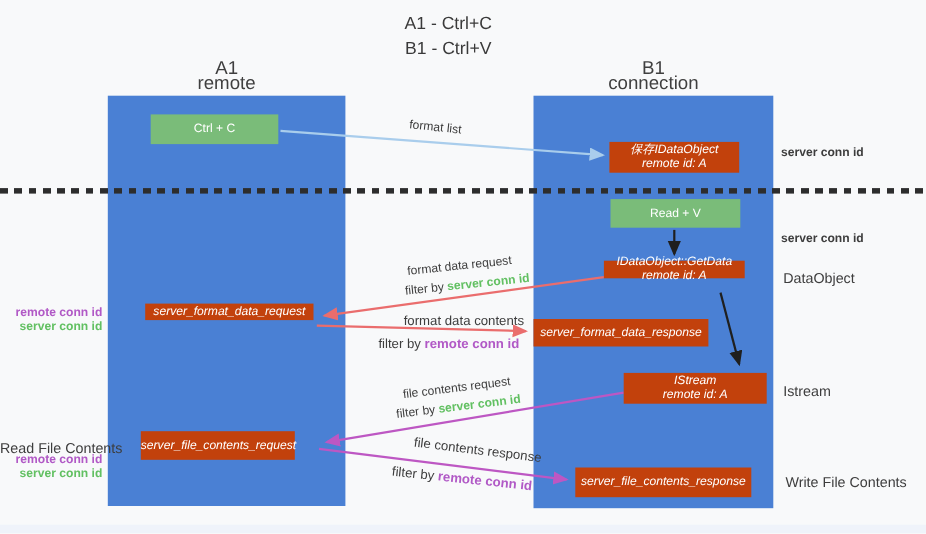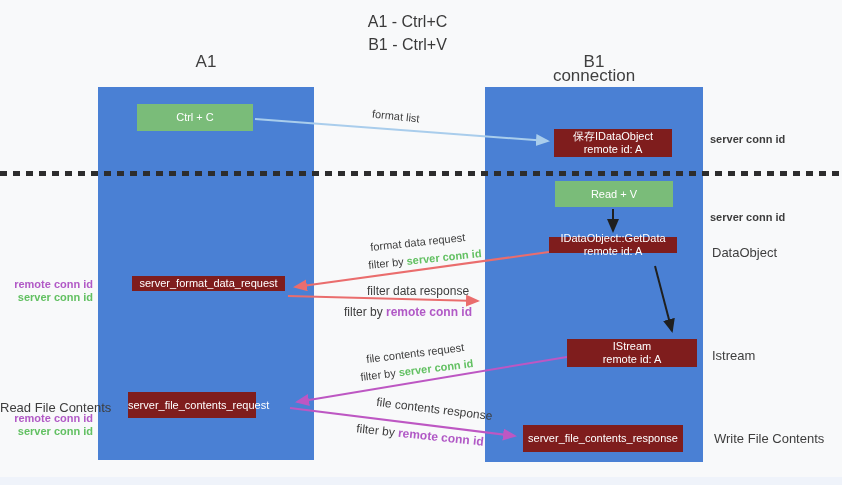--- a/index.html
+++ b/index.html
@@ -16,30 +16,30 @@
   .lane{position:absolute;background:#4a80d4;}
   #lane-a1{left:98px;top:87px;width:216px;height:373px;}
   #lane-b1{left:485px;top:87px;width:218px;height:375px;}
 
   .dotted-line{position:absolute;left:0;top:171px;width:842px;height:5px;
     background:repeating-linear-gradient(90deg,#2d2d2d 0 7px,rgba(0,0,0,0) 7px 13px);}
 
   .node{position:absolute;color:#fff;text-align:center;font-size:11px;
         display:flex;flex-direction:column;justify-content:center;line-height:13px;}
   .node.green{background:#7abc79;}
-  .node.orange{background:#7f1d1d;}
+  .node.orange{background:#c2410c;font-style:italic;}
 
   #node-ctrl-c{left:137px;top:104px;width:116px;height:27px;}
   #node-save-ido{left:554px;top:129px;width:118px;height:28px;}
   #node-ctrl-v{left:555px;top:181px;width:118px;height:26px;}
   #node-getdata{left:549px;top:237px;width:128px;height:16px;}
   #node-fmt-req{left:132px;top:276px;width:153px;height:15px;}
   #node-fmt-resp{left:485px;top:290px;width:159px;height:25px;}
   #node-istream{left:567px;top:339px;width:130px;height:28px;}
-  #node-file-req{left:128px;top:392px;width:128px;height:26px;}
+  #node-file-req{left:128px;top:392px;width:140px;height:26px;}
   #node-file-resp{left:523px;top:425px;width:160px;height:27px;}
 
   .edge-label{position:absolute;font-size:11px;color:#3d3d3d;white-space:nowrap;}
   .green-txt{color:#62c062;font-weight:bold;}
   .purple-txt{color:#b159c6;font-weight:bold;}
 
   #lbl-format-list{left:372px;top:110px;transform:rotate(6deg);}
   #lbl-fmt-req{left:370px;top:236px;transform:rotate(-6deg);}
   #lbl-fmt-req-filter{left:368px;top:253px;transform:rotate(-6deg);}
   #lbl-fmt-resp{left:367px;top:284px;font-size:12px;}
@@ -70,20 +70,21 @@
 
 <div id="canvas">
 
   <div class="title">
     <div>A1 - Ctrl+C</div>
     <div>B1 - Ctrl+V</div>
   </div>
 
   <div class="lane-header" id="hdr-a1">
     <div>A1</div>
+    <div>remote</div>
   </div>
   <div class="lane-header" id="hdr-b1">
     <div>B1</div>
     <div>connection</div>
   </div>
 
   <div class="lane" id="lane-a1"></div>
   <div class="lane" id="lane-b1"></div>
 
   <div class="dotted-line"></div>
@@ -127,20 +128,23 @@
 
   <div class="node orange" id="node-getdata">
     <div>IDataObject::GetData</div>
     <div>remote id: A</div>
   </div>
 
   <div class="node orange" id="node-fmt-req">
     <div>server_format_data_request</div>
   </div>
 
+  <div class="node orange" id="node-fmt-resp">
+    <div>server_format_data_response</div>
+  </div>
 
   <div class="node orange" id="node-istream">
     <div>IStream</div>
     <div>remote id: A</div>
   </div>
 
   <div class="node orange" id="node-file-req">
     <div>server_file_contents_request</div>
   </div>
 
@@ -148,21 +152,21 @@
     <div>server_file_contents_response</div>
   </div>
 
   <div class="edge-label" id="lbl-format-list">format list</div>
 
   <div class="edge-label" id="lbl-fmt-req">format data request</div>
   <div class="edge-label" id="lbl-fmt-req-filter">
     <span>filter by </span><span class="green-txt">server conn id</span>
   </div>
 
-  <div class="edge-label" id="lbl-fmt-resp">filter data response</div>
+  <div class="edge-label" id="lbl-fmt-resp">format data contents</div>
   <div class="edge-label" id="lbl-fmt-resp-filter">
     <span>filter by </span><span class="purple-txt">remote conn id</span>
   </div>
 
   <div class="edge-label" id="lbl-file-req">file contents request</div>
   <div class="edge-label" id="lbl-file-req-filter">
     <span>filter by </span><span class="green-txt">server conn id</span>
   </div>
 
   <div class="edge-label" id="lbl-file-resp">file contents response</div>

